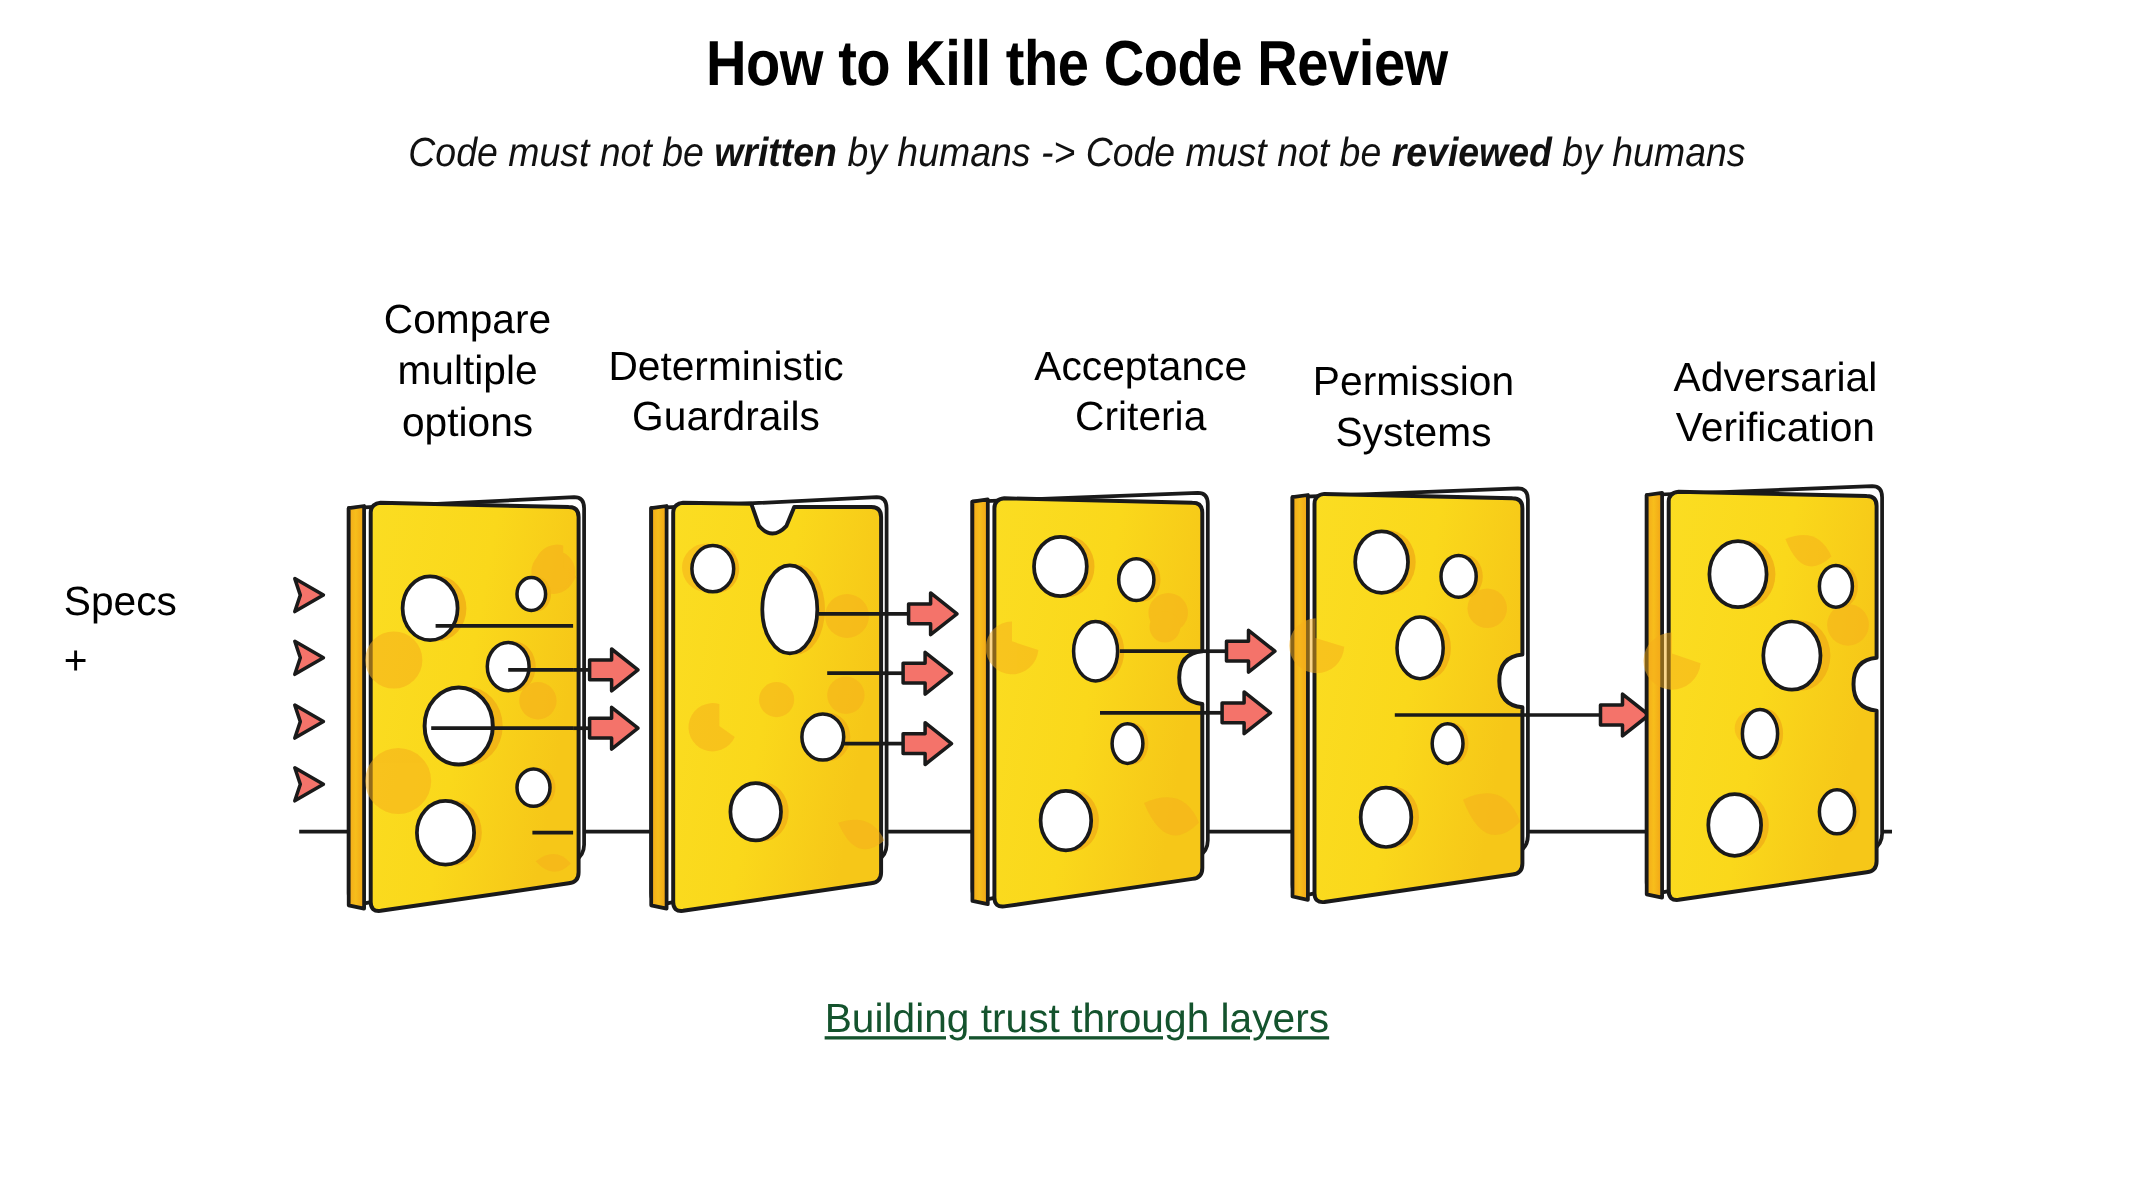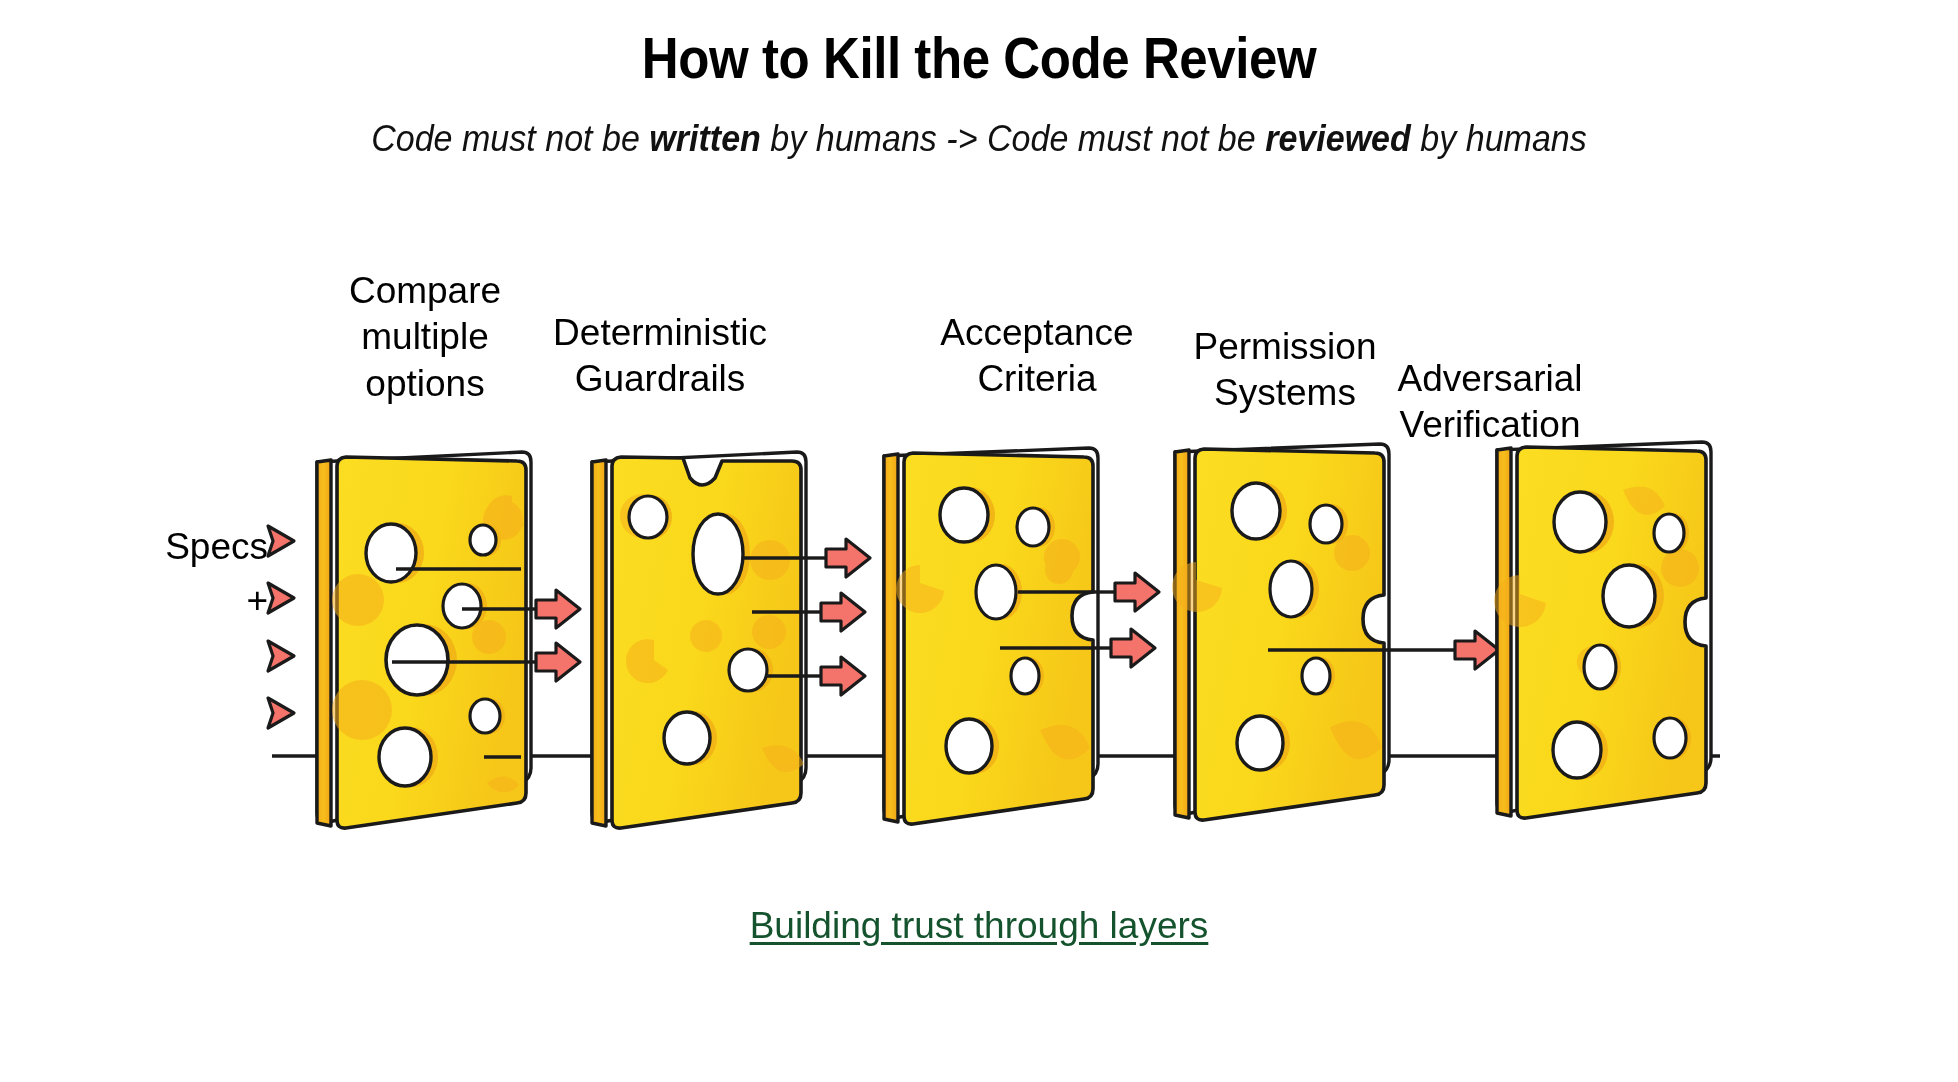--- a/index.html
+++ b/index.html
@@ -77,21 +77,21 @@
     color: #000000;
     white-space: pre-line;
   }
 
   
   #input-label {
     position: absolute;
     left: 58px;
     top: 520px;
     width: 210px;
-    text-align: right;
+    text-align: left;
     font-family: "Liberation Sans", sans-serif;
     font-size: 37px;
     line-height: 1.45;
     color: #000000;
   }
 
   
   #art {
     position: absolute;
     left: 0;
@@ -113,21 +113,21 @@
 
   <div class="layer-label" style="left:275px; top:268px; width:300px;">Compare
 multiple
 options</div>
   <div class="layer-label" style="left:495px; top:310px; width:330px;">Deterministic
 Guardrails</div>
   <div class="layer-label" style="left:877px; top:310px; width:320px;">Acceptance
 Criteria</div>
   <div class="layer-label" style="left:1125px; top:324px; width:320px;">Permission
 Systems</div>
-  <div class="layer-label" style="left:1320px; top:320px; width:340px;margin-top:36px;">Adversarial
+  <div class="layer-label" style="left:1444px; top:320px; width:340px;">Adversarial
 Verification</div>
 
   <div id="input-label">
     <div>Specs</div>
     <div>+</div>
   </div>
 
   <svg id="art" viewBox="0 0 1958 1082">
     <defs>
 

